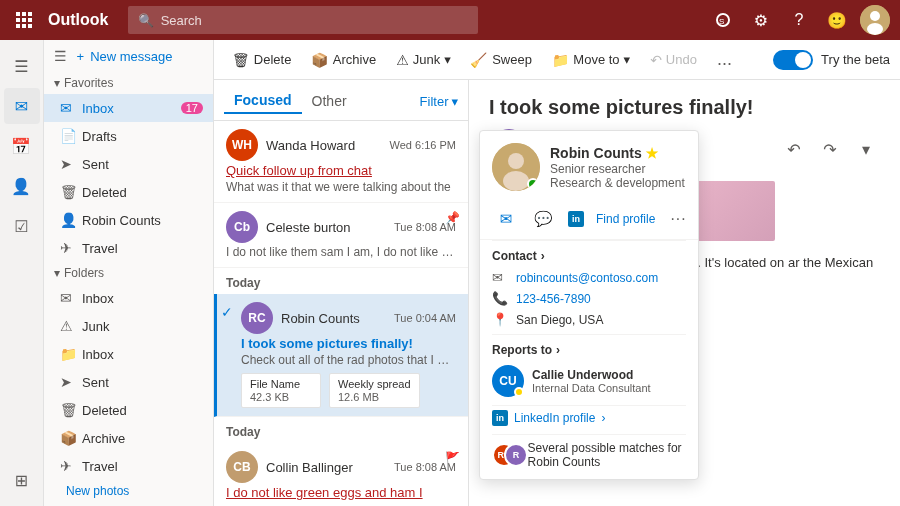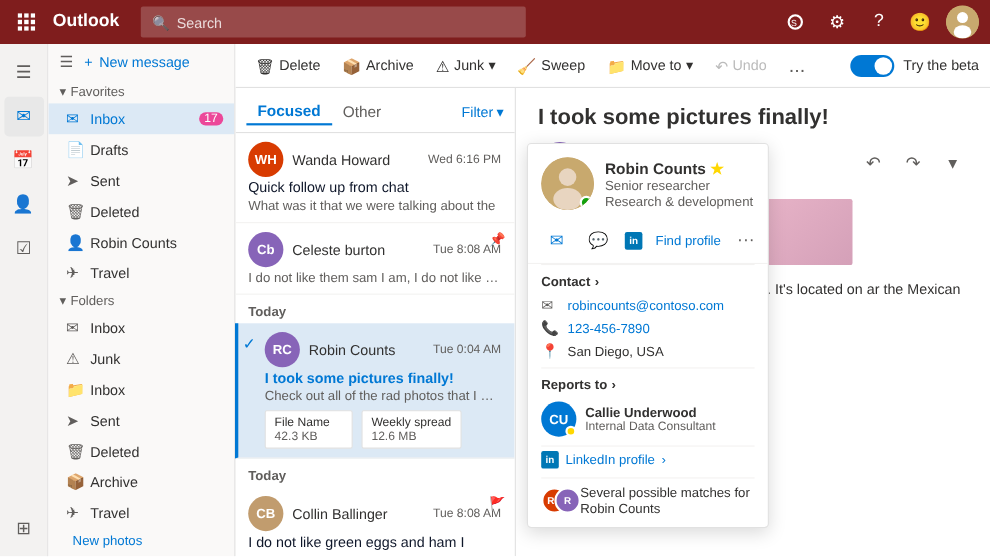--- a/index.html
+++ b/index.html
@@ -298,21 +298,21 @@
       font-size: 12px;
       font-weight: 600;
       color: #fff;
       flex-shrink: 0;
       margin-right: 8px;
     }
     .email-sender-info { flex: 1; overflow: hidden; }
     .email-sender { font-size: 13px; color: #323130; overflow: hidden; text-overflow: ellipsis; white-space: nowrap; }
     .email-date { font-size: 11px; color: #605e5c; white-space: nowrap; margin-left: 6px; }
     .email-subject { font-size: 13px; color: #0078d4; overflow: hidden; text-overflow: ellipsis; white-space: nowrap; margin-bottom: 2px; font-weight: 600; }
-    .email-subject.normal { color: #0f172a; font-weight: 400; }
+    .email-subject.normal { color: #b91c1c; font-weight: 400; text-decoration: underline; }
     .email-preview { font-size: 12px; color: #605e5c; overflow: hidden; text-overflow: ellipsis; white-space: nowrap; }
     .email-section-header { font-size: 12px; color: #605e5c; padding: 8px 12px 4px; font-weight: 600; }
     .email-check-icon { position: absolute; left: 4px; top: 10px; color: #0078d4; font-size: 14px; }
     .email-flag { position: absolute; right: 8px; top: 8px; color: #d83b01; font-size: 12px; }
     .email-pin { position: absolute; right: 8px; top: 8px; color: #0078d4; font-size: 12px; }
     .attachment-row {
       display: flex;
       gap: 8px;
       margin-top: 6px;
     }

